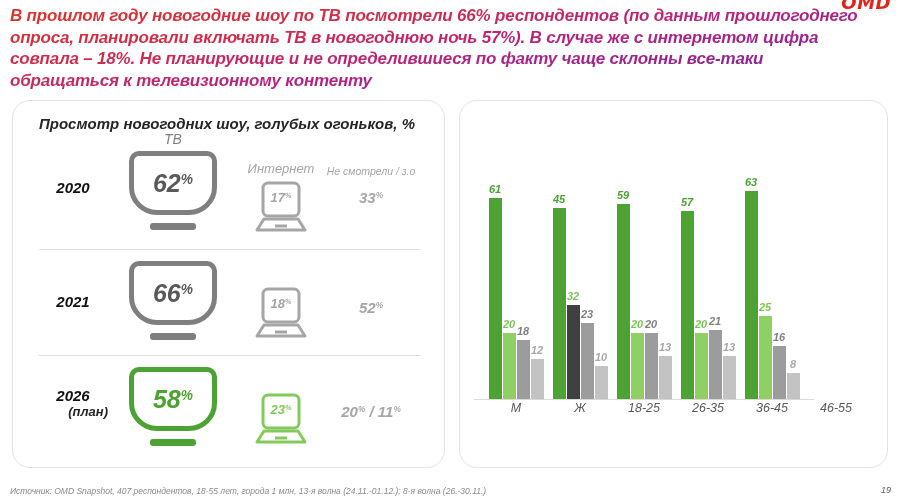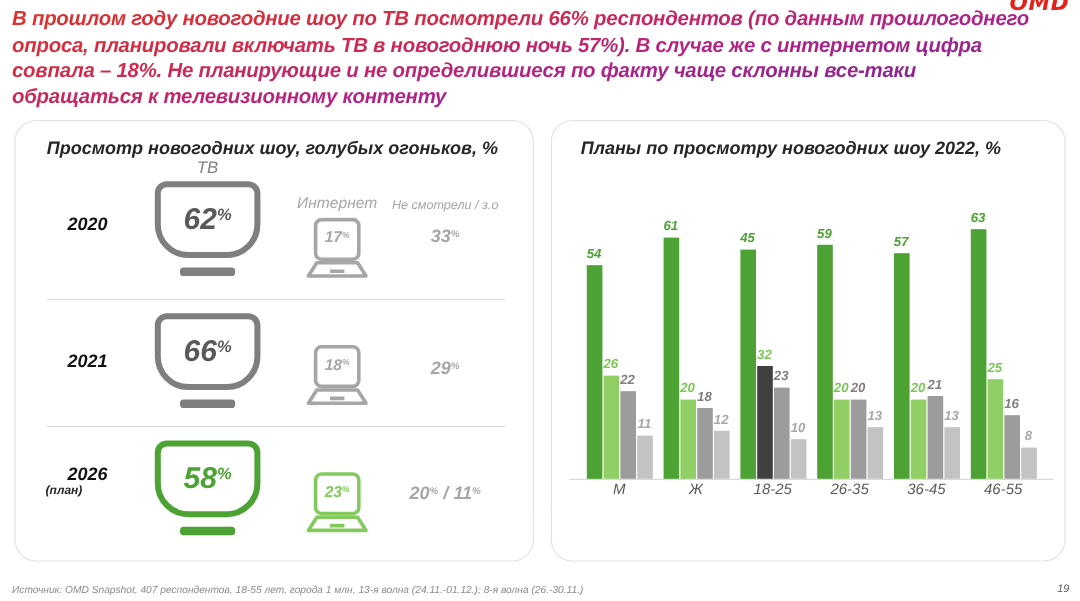--- a/index.html
+++ b/index.html
@@ -31,21 +31,21 @@
 
   .divider{position:absolute;left:26px;width:382px;height:1px;background:#DEDEDE;}
 
   
   .col-head{position:absolute;text-align:center;}
   .tv-col-head{left:116px;width:88px;top:30px;color:#7F7F7F;font-size:14px;}
   .internet-col-head{left:218px;width:100px;top:60px;color:#A6A6A6;font-size:13px;}
   .none-col-head{left:296px;width:124px;top:64px;color:#A6A6A6;font-size:10.5px;}
 
   .year{position:absolute;left:25px;width:70px;text-align:center;font-size:15px;font-weight:bold;color:#111;}
-  .year-note{position:absolute;left:25px;width:70px;text-align:left;font-size:10px;font-weight:bold;color:#262626;}
+  .year-note{position:absolute;left:25px;width:70px;text-align:right;font-size:13px;font-weight:bold;color:#262626;}
 
   .tv-box{position:absolute;left:116px;width:88px;height:64px;box-sizing:border-box;
     border:5px solid #7F7F7F;border-radius:10px 10px 28px 28px;
     display:flex;align-items:center;justify-content:center;}
   .tv-stand{position:absolute;left:137px;width:46px;height:7px;border-radius:3px;background:#7F7F7F;}
   .tv-value{font-size:25px;font-weight:bold;color:#595959;line-height:1;}
   .tv-value sup,.lap-value sup,.none-value sup{font-size:0.55em;vertical-align:0.55em;}
   .green .tv-box{border-color:#4CA233;}
   .green .tv-stand{background:#4CA233;}
   .green .tv-value{color:#4CA233;}
@@ -115,21 +115,21 @@
     </div>
     <div class="tv-stand" style="top:232px"></div>
     <div class="laptop" style="top:186px">
       <svg width="60" height="52" viewBox="0 0 60 52" fill="none">
         <rect x="12" y="2" width="36" height="33" rx="5" stroke="currentColor" stroke-width="3"></rect>
         <path d="M6 49 L13 38 H47 L54 49 Z" stroke="currentColor" stroke-width="3" stroke-linejoin="round" fill="none"></path>
         <line x1="24" y1="45" x2="36" y2="45" stroke="currentColor" stroke-width="3"></line>
       </svg>
       <span class="lap-value"><span>18</span><sup>%</sup></span>
     </div>
-    <div class="none-value" style="top:198px"><span>29</span><sup>%</sup></div>
+    <div class="none-value" style="top:198px"><span>52</span><sup>%</sup></div>
 
     <div class="divider" style="top:254px"></div>
 
     <div class="green">
       <div class="year" style="top:286px">2026</div>
       <div class="year-note" style="top:303px">(план)</div>
       <div class="tv-box" style="top:266px">
         <span class="tv-value"><span>58</span><sup>%</sup></span>
       </div>
       <div class="tv-stand" style="top:338px"></div>
@@ -139,36 +139,21 @@
           <path d="M6 49 L13 38 H47 L54 49 Z" stroke="currentColor" stroke-width="3" stroke-linejoin="round" fill="none"></path>
           <line x1="24" y1="45" x2="36" y2="45" stroke="currentColor" stroke-width="3"></line>
         </svg>
         <span class="lap-value"><span>23</span><sup>%</sup></span>
       </div>
       <div class="none-value" style="top:302px"><span>20</span><sup>%</sup><span> / </span><span>11</span><sup>%</sup></div>
     </div>
   </div>
 
   <div class="card card-right">
-    <div class="card-title">Планы по просмотру новогодних шоу 2022, %</div>
     <div class="chart-plot">
-        <div class="bar-group">
-          <div class="bar" style="height: 178px; background: rgb(76, 162, 51);">
-            <div class="bar-label" style="color: rgb(76, 162, 51);">54</div>
-          </div>
-          <div class="bar" style="height: 86px; background: rgb(144, 207, 99);">
-            <div class="bar-label" style="color: rgb(126, 197, 88);">26</div>
-          </div>
-          <div class="bar" style="height: 73px; background: rgb(156, 156, 156);">
-            <div class="bar-label" style="color: rgb(128, 128, 128);">22</div>
-          </div>
-          <div class="bar" style="height: 36px; background: rgb(195, 195, 195);">
-            <div class="bar-label" style="color: rgb(168, 168, 168);">11</div>
-          </div>
-        </div>
         <div class="bar-group">
           <div class="bar" style="height: 201px; background: rgb(76, 162, 51);">
             <div class="bar-label" style="color: rgb(76, 162, 51);">61</div>
           </div>
           <div class="bar" style="height: 66px; background: rgb(144, 207, 99);">
             <div class="bar-label" style="color: rgb(126, 197, 88);">20</div>
           </div>
           <div class="bar" style="height: 59px; background: rgb(156, 156, 156);">
             <div class="bar-label" style="color: rgb(128, 128, 128);">18</div>
           </div>

